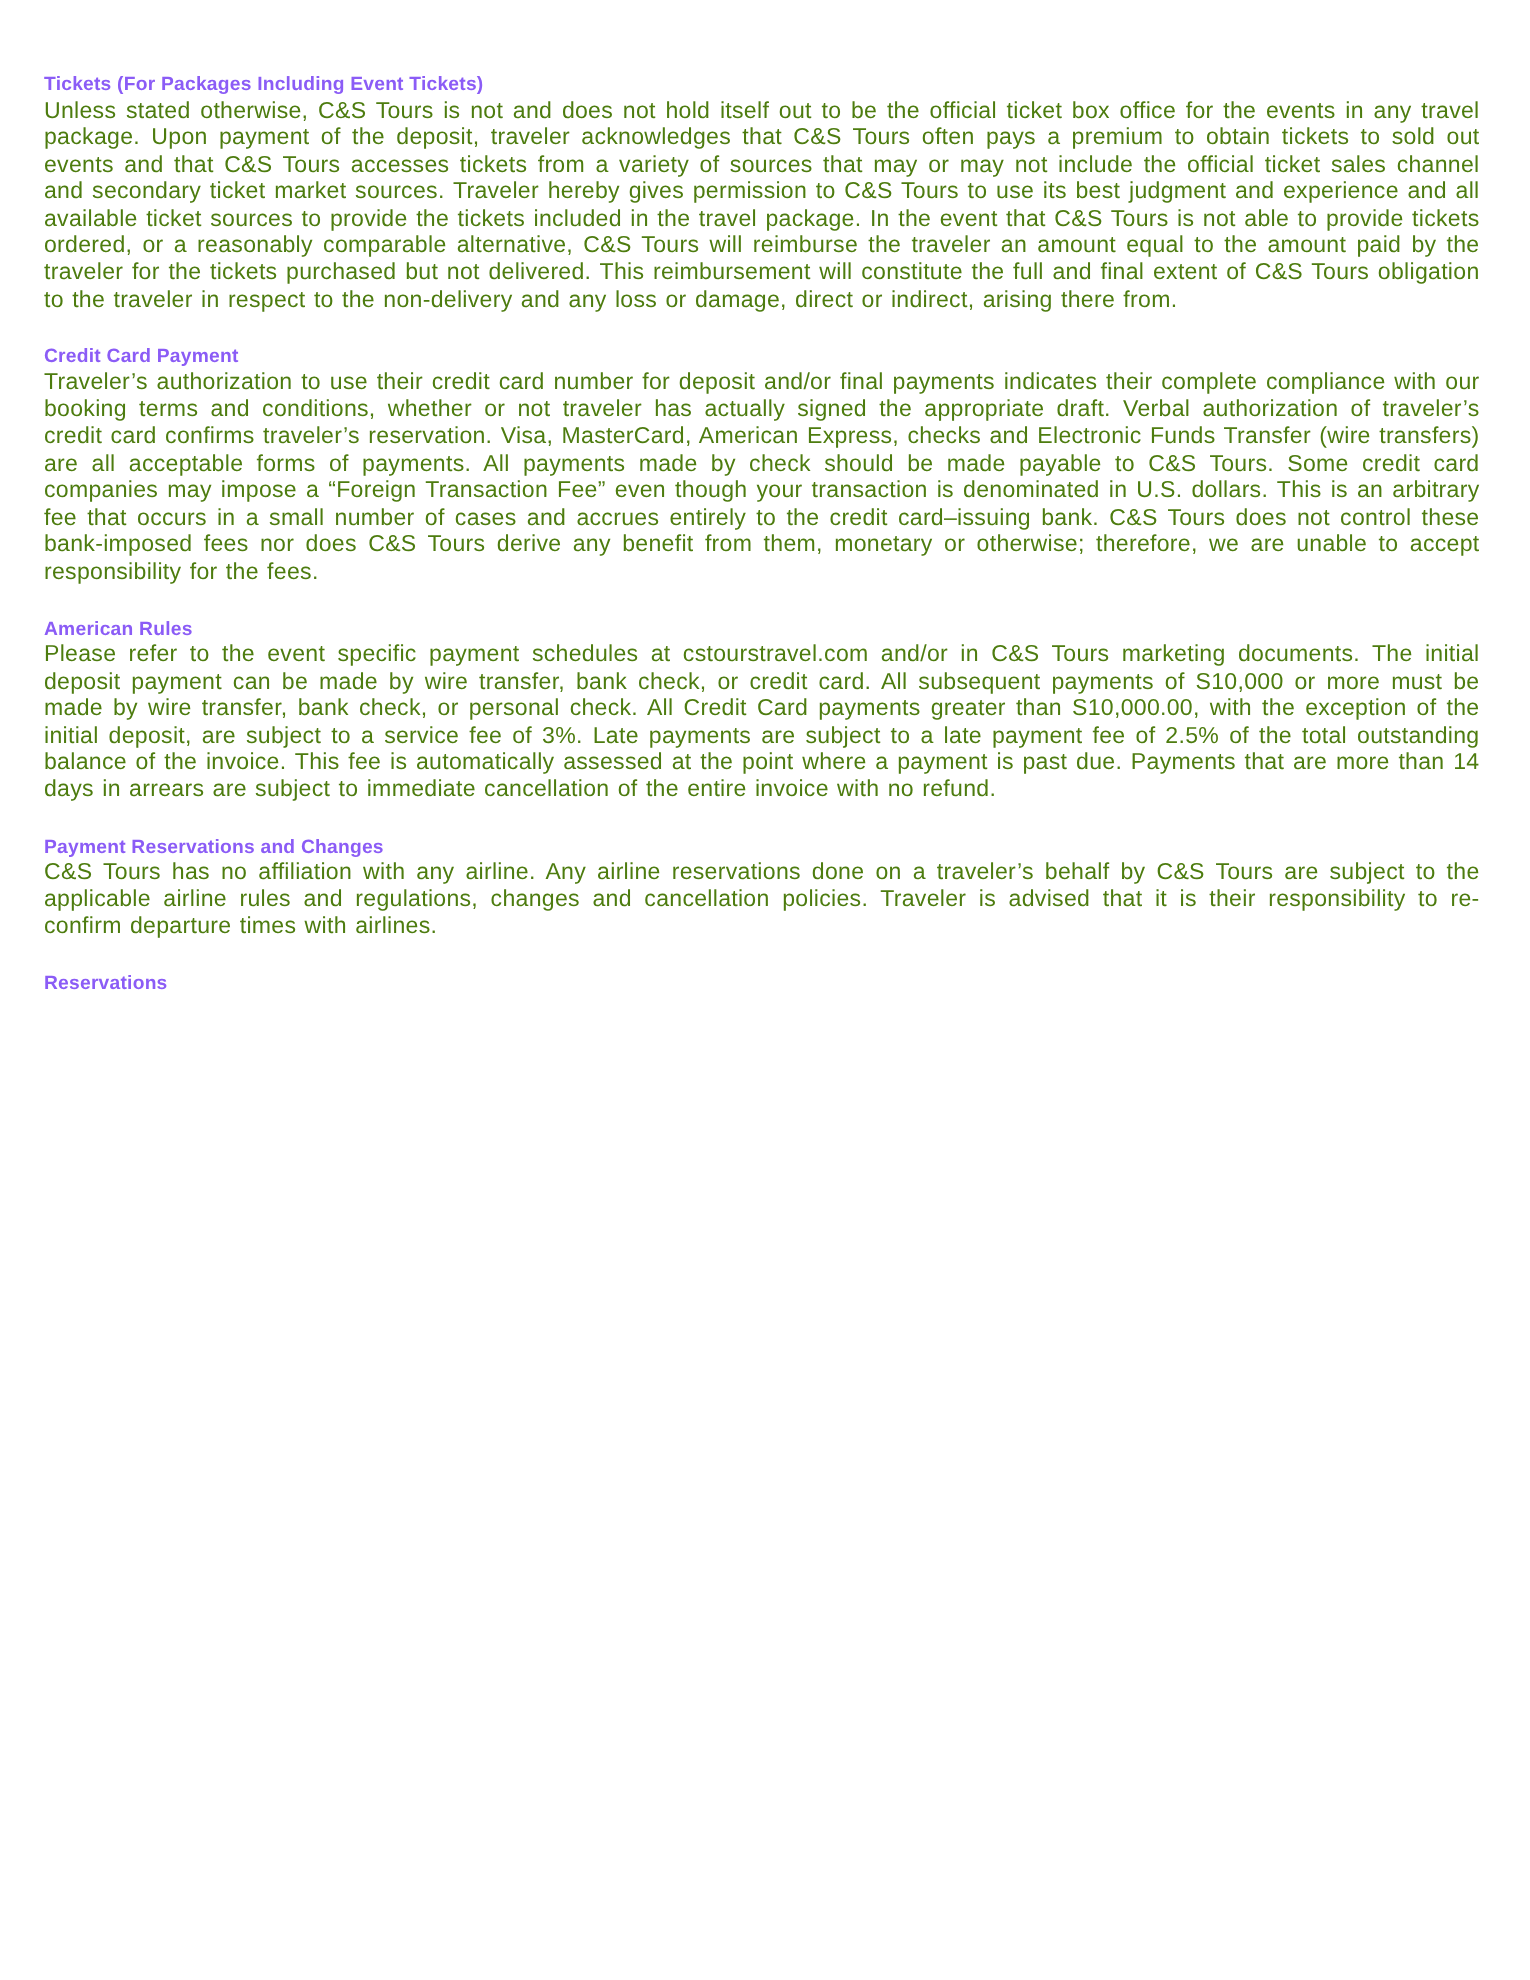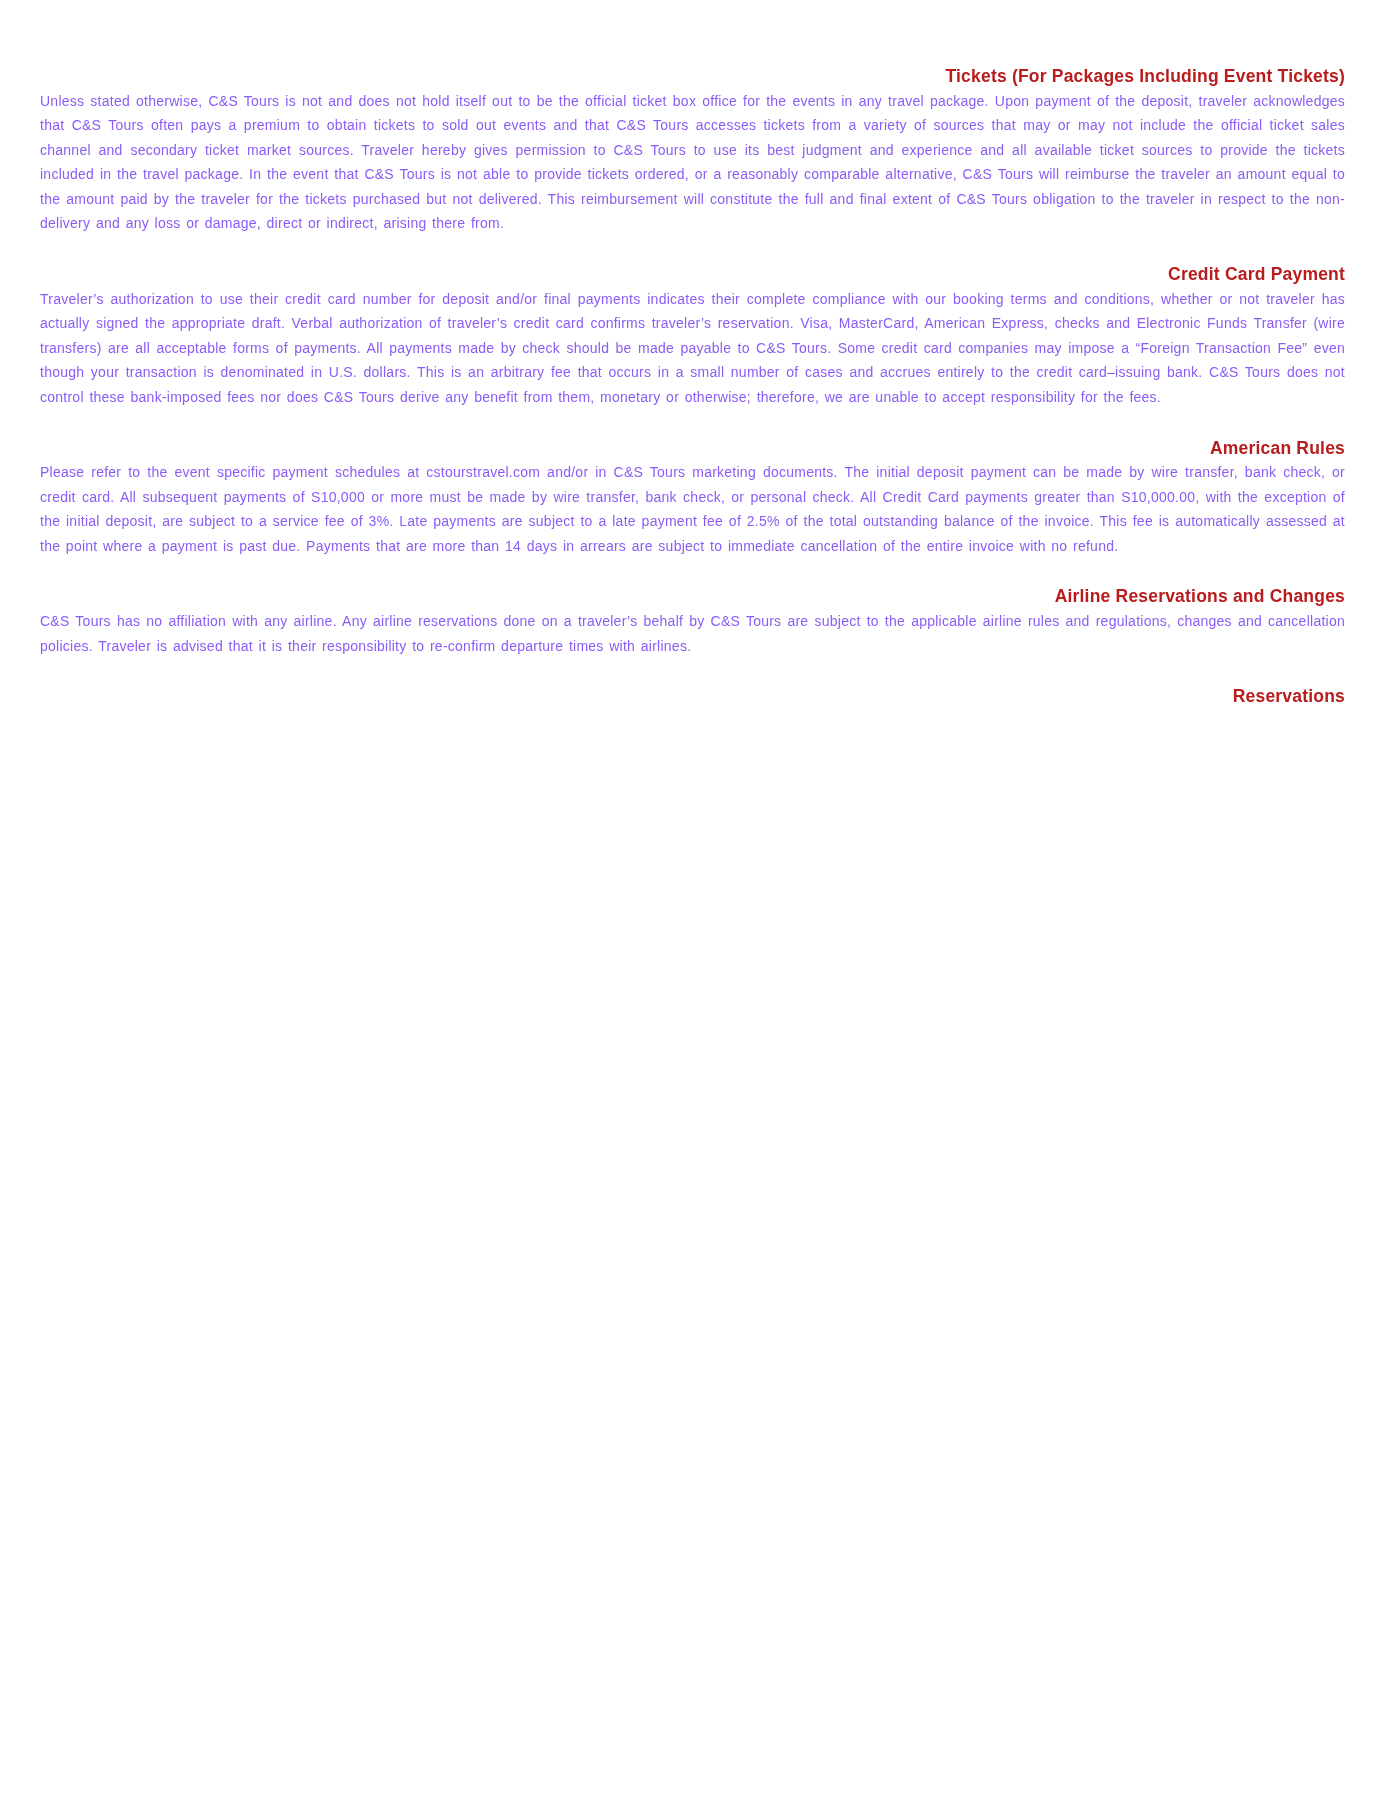--- a/index.html
+++ b/index.html
@@ -24,32 +24,31 @@
   }
   .doc-section {
     margin: 0 0 26px 0;
   }
   .section-heading {
     font-size: 17.5px;
     font-weight: bold;
     line-height: 24.5px;
     margin: 0;
     letter-spacing: 0.2px;
-    color: #b91c1c;
-    text-align: right;
+    color: #8b5cf6;
   }
   .section-body {
-    font-size: 14px;
+    font-size: 21px;
     font-weight: normal;
     line-height: 24.6px;
     margin: 0;
     text-align: justify;
     letter-spacing: 0.25px;
     word-spacing: 1.5px;
-    color: #8b5cf6;
+    color: #4d7c0f;
   }
 </style>
 </head>
 <body>
 
 <div class="page">
 
   <section class="doc-section">
     <h2 class="section-heading">Tickets (For Packages Including Event Tickets)</h2>
     <p class="section-body">Unless stated otherwise, C&amp;S Tours is not and does not hold itself out to be the official ticket box office for the events in any travel package. Upon payment of the deposit, traveler acknowledges that C&amp;S Tours often pays a premium to obtain tickets to sold out events and that C&amp;S Tours accesses tickets from a variety of sources that may or may not include the official ticket sales channel and secondary ticket market sources. Traveler hereby gives permission to C&amp;S Tours to use its best judgment and experience and all available ticket sources to provide the tickets included in the travel package. In the event that C&amp;S Tours is not able to provide tickets ordered, or a reasonably comparable alternative, C&amp;S Tours will reimburse the traveler an amount equal to the amount paid by the traveler for the tickets purchased but not delivered. This reimbursement will constitute the full and final extent of C&amp;S Tours obligation to the traveler in respect to the non-delivery and any loss or damage, direct or indirect, arising there from.</p>
@@ -59,21 +58,21 @@
     <h2 class="section-heading">Credit Card Payment</h2>
     <p class="section-body">Traveler’s authorization to use their credit card number for deposit and/or final payments indicates their complete compliance with our booking terms and conditions, whether or not traveler has actually signed the appropriate draft. Verbal authorization of traveler’s credit card confirms traveler’s reservation. Visa, MasterCard, American Express, checks and Electronic Funds Transfer (wire transfers) are all acceptable forms of payments. All payments made by check should be made payable to C&amp;S Tours. Some credit card companies may impose a “Foreign Transaction Fee” even though your transaction is denominated in U.S. dollars. This is an arbitrary fee that occurs in a small number of cases and accrues entirely to the credit card–issuing bank. C&amp;S Tours does not control these bank-imposed fees nor does C&amp;S Tours derive any benefit from them, monetary or otherwise; therefore, we are unable to accept responsibility for the fees.</p>
   </section>
 
   <section class="doc-section">
     <h2 class="section-heading">American Rules</h2>
     <p class="section-body">Please refer to the event specific payment schedules at cstourstravel.com and/or in C&amp;S Tours marketing documents. The initial deposit payment can be made by wire transfer, bank check, or credit card. All subsequent payments of S10,000 or more must be made by wire transfer, bank check, or personal check. All Credit Card payments greater than S10,000.00, with the exception of the initial deposit, are subject to a service fee of 3%. Late payments are subject to a late payment fee of 2.5% of the total outstanding balance of the invoice. This fee is automatically assessed at the point where a payment is past due. Payments that are more than 14 days in arrears are subject to immediate cancellation of the entire invoice with no refund.</p>
   </section>
 
   <section class="doc-section">
-    <h2 class="section-heading">Airline Reservations and Changes</h2>
+    <h2 class="section-heading">Payment Reservations and Changes</h2>
     <p class="section-body">C&amp;S Tours has no affiliation with any airline. Any airline reservations done on a traveler’s behalf by C&amp;S Tours are subject to the applicable airline rules and regulations, changes and cancellation policies. Traveler is advised that it is their responsibility to re-confirm departure times with airlines.</p>
   </section>
 
   <section class="doc-section">
     <h2 class="section-heading">Reservations</h2>
   </section>
 
 </div>
 
 </body></html>

